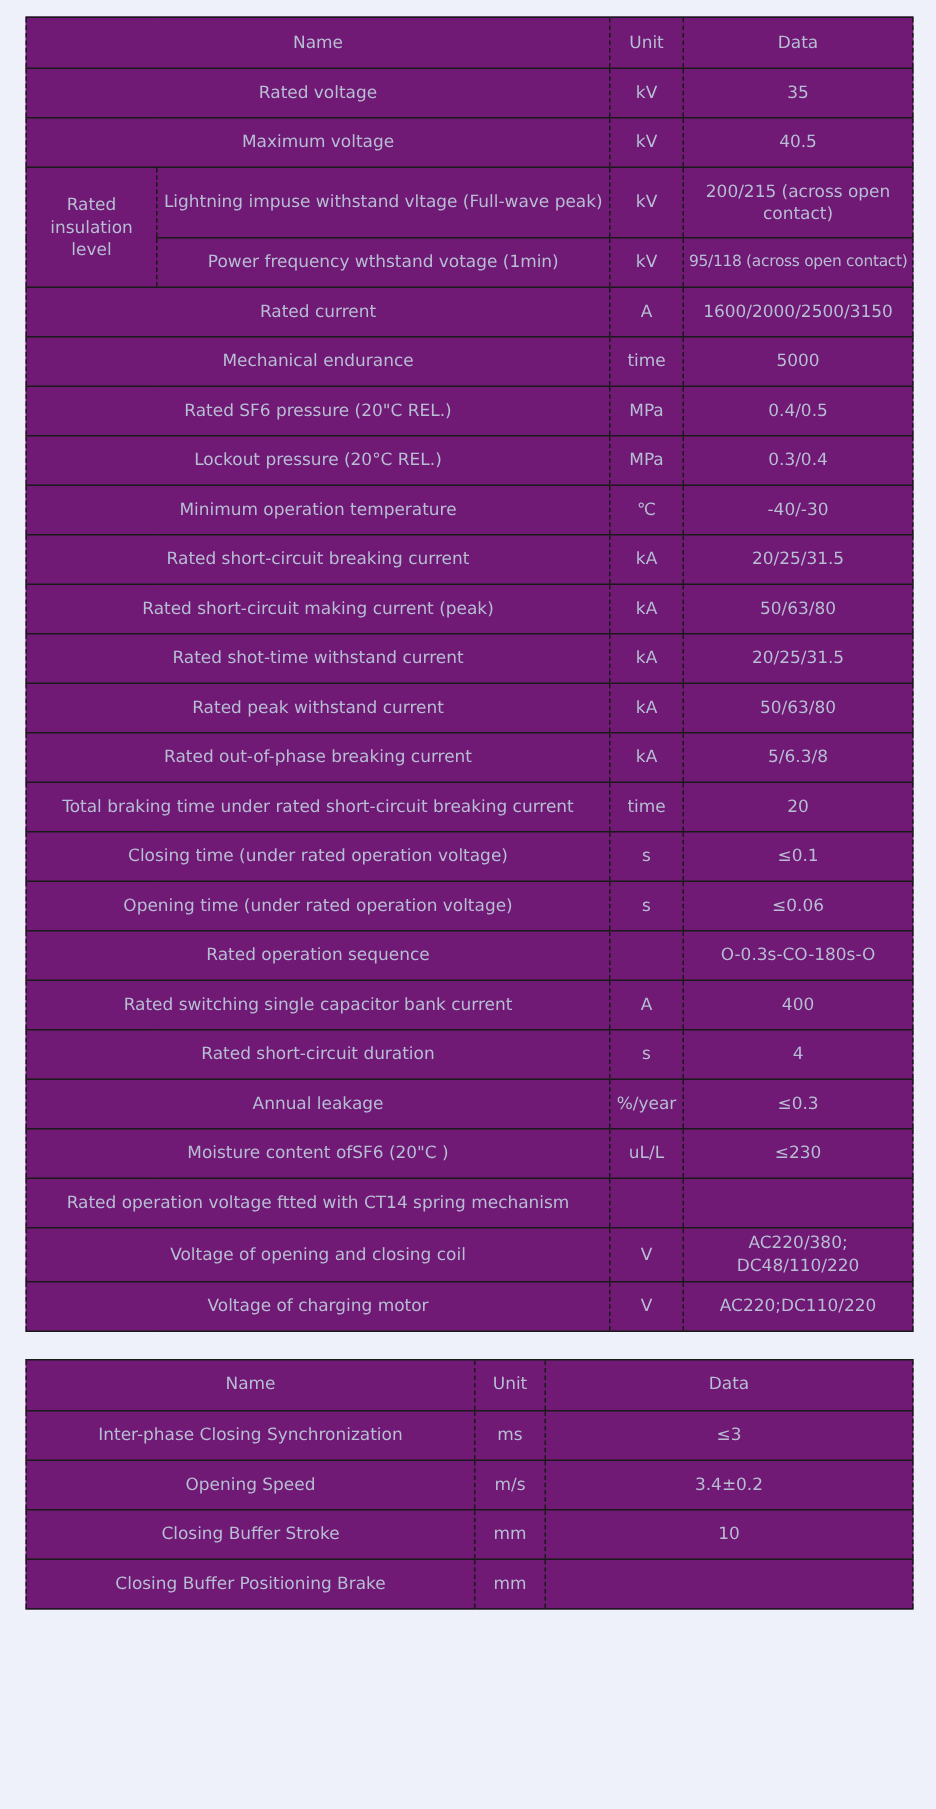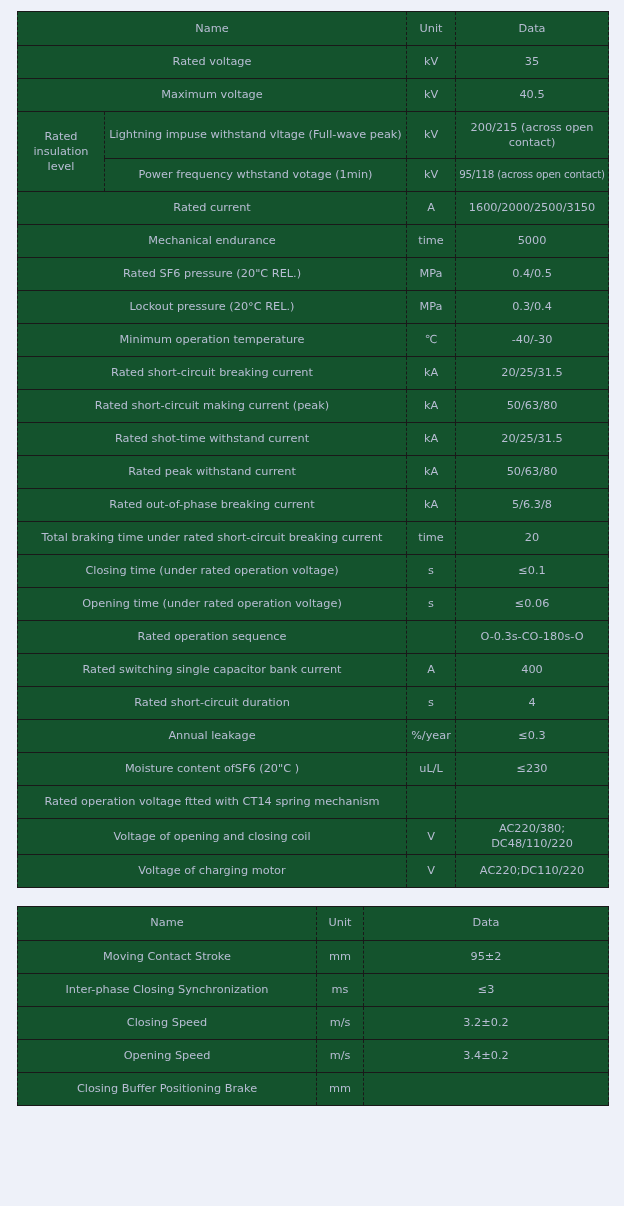--- a/index.html
+++ b/index.html
@@ -13,40 +13,40 @@
     font-family: "DejaVu Sans", "Liberation Sans", sans-serif;
     color: #b7bdd3;
   }
   .wrap {
     padding: 11px 16px 0 17px;
   }
   table {
     border-collapse: collapse;
     width: 591px;
     table-layout: fixed;
-    background: #14532d;
+    background: #701a75;
   }
   td, th {
     border-top: 1.5px solid #191919;
     border-bottom: 1.5px solid #191919;
     border-left: 1.5px dashed #191919;
     border-right: 1.5px dashed #191919;
     text-align: center;
     vertical-align: middle;
     font-weight: normal;
     font-size: 11.3px;
     line-height: 1.35;
     padding: 2px 3px;
     height: 28px;
     overflow: hidden;
     word-wrap: break-word;
   }
   th { height: 29px; }
   tr.tall td { height: 42px; }
-  td.tight { font-size: 10.3px; letter-spacing: -0.2px; }
+  td.tight { font-size: 10.3px; letter-spacing: -0.2px; text-align: right; }
   #t2 { margin-top: 18px; }
 </style>
 </head>
 <body>
 
 <div class="wrap">
 
   <table id="t1">
     <colgroup>
       <col style="width:87px">
@@ -199,40 +199,35 @@
     </colgroup>
     <thead>
       <tr>
         <th>Name</th>
         <th>Unit</th>
         <th>Data</th>
       </tr>
     </thead>
     <tbody>
         <tr>
-          <td>Moving Contact Stroke</td>
-          <td>mm</td>
-          <td>95±2</td>
-        </tr>
-        <tr>
           <td>Inter-phase Closing Synchronization</td>
           <td>ms</td>
           <td>≤3</td>
         </tr>
         <tr>
-          <td>Closing Speed</td>
-          <td>m/s</td>
-          <td>3.2±0.2</td>
-        </tr>
-        <tr>
           <td>Opening Speed</td>
           <td>m/s</td>
           <td>3.4±0.2</td>
         </tr>
         <tr>
+          <td>Closing Buffer Stroke</td>
+          <td>mm</td>
+          <td>10</td>
+        </tr>
+        <tr>
           <td>Closing Buffer Positioning Brake</td>
           <td>mm</td>
           <td></td>
         </tr>
       </tbody>
   </table>
 
 </div>
 
 </body></html>

